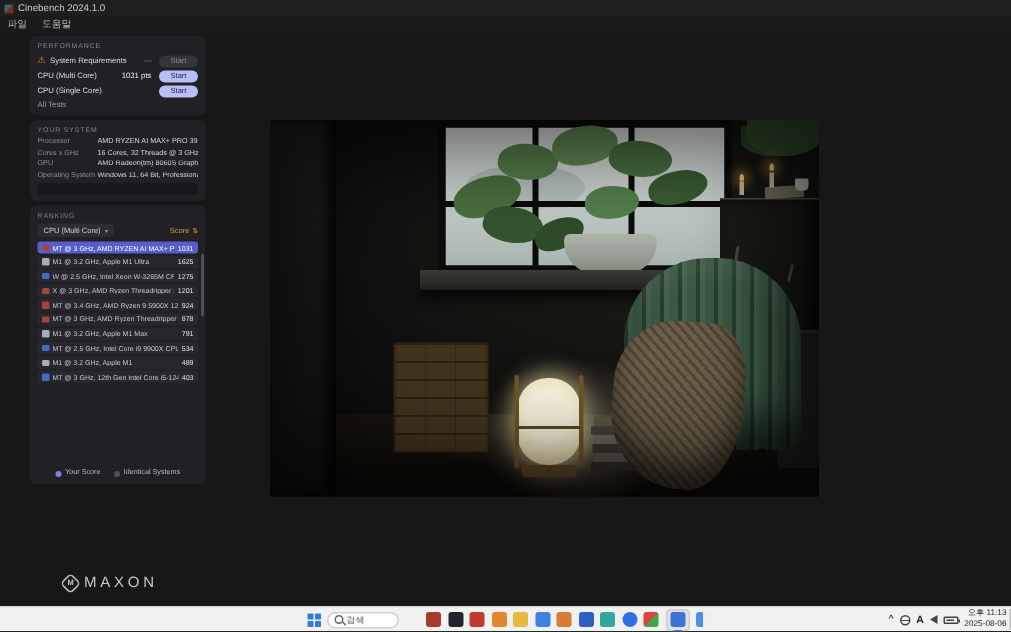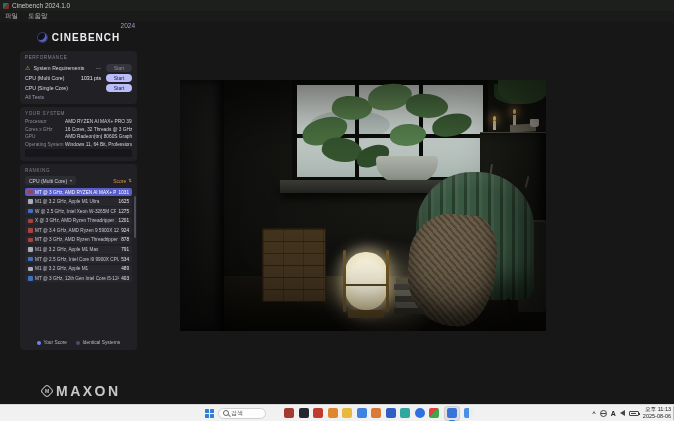--- a/index.html
+++ b/index.html
@@ -55,21 +55,21 @@
   .rk-scrollbar{position:absolute;right:1.5px;top:32px;width:2px;height:42px;border-radius:1px;background:#4c4d57;}
   .rk-legend{margin-top:auto;display:flex;justify-content:center;gap:9px;align-items:center;padding-bottom:1px;}
   .lg-item{display:flex;align-items:center;gap:2.5px;font-size:4.8px;color:#b9b9c2;}
   .dot{width:4px;height:4px;border-radius:50%;}
   .dot.purple{background:#7b80f0;} .dot.slate{background:#4a4f66;}
   
   .maxon{position:absolute;left:42px;top:383px;display:flex;align-items:center;gap:4px;}
   .mx-badge{width:10px;height:10px;border:1px solid #bbb;border-radius:3px;transform:rotate(45deg);
     box-sizing:border-box;display:flex;align-items:center;justify-content:center;}
   .mx-badge span{transform:rotate(-45deg);font-size:5px;color:#ccc;font-weight:bold;}
-  .mx-text{font-size:14px;letter-spacing:2.5px;color:#c8c8c8;font-weight:bold;}
+  .mx-text{font-size:10px;letter-spacing:2.5px;color:#c8c8c8;font-weight:normal;}
   
   .preview{position:absolute;left:180px;top:80px;width:366px;height:251px;overflow:hidden;
     background:linear-gradient(180deg,#201f1a, #0d0c0a 85%);}
   .preview *{position:absolute;}
   .wall-left{left:0;top:0;width:44px;height:251px;
     background:linear-gradient(180deg,#232422,#111210),
     repeating-linear-gradient(105deg,rgba(255,255,255,.035) 0 2px,transparent 2px 6px);
     box-shadow:inset -6px 0 8px rgba(0,0,0,.8);}
   .backwall{left:44px;top:0;width:322px;height:200px;
     background:radial-gradient(ellipse at 70% 40%,#1c1c17 0%,#121210 60%,#0b0b09 100%);}
@@ -192,27 +192,20 @@
     <span class="titletext">Cinebench 2024.1.0</span>
   </div>
 
   <div class="menubar">
     <span class="menuitem">파일</span>
     <span class="menuitem">도움말</span>
   </div>
 
   <div class="sidebar">
 
-    <div class="brand">
-      <span class="year">2024</span>
-      <div class="row">
-        <span class="cb-logo"></span>
-        <span class="cb-name">CINEBENCH</span>
-      </div>
-    </div>
 
     <div class="panel">
       <div class="phead">PERFORMANCE</div>
       <div class="prow">
         <span class="warn">⚠</span>
         <span class="plabel">System Requirements</span>
         <span class="pdash">—</span>
         <span class="pill disabled">Start</span>
       </div>
       <div class="prow">

